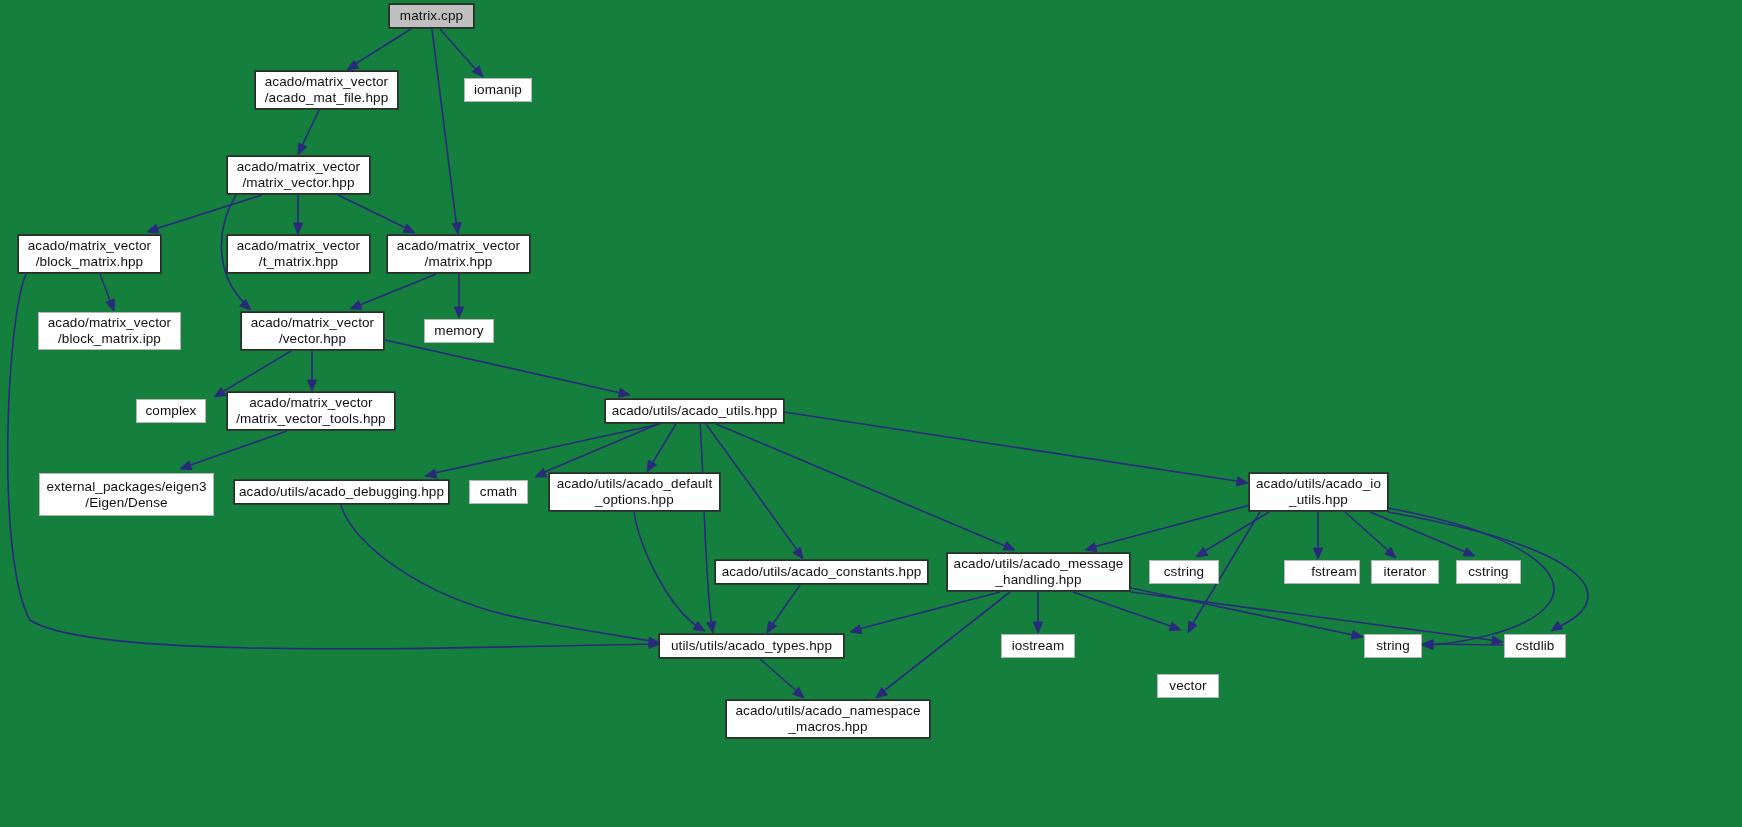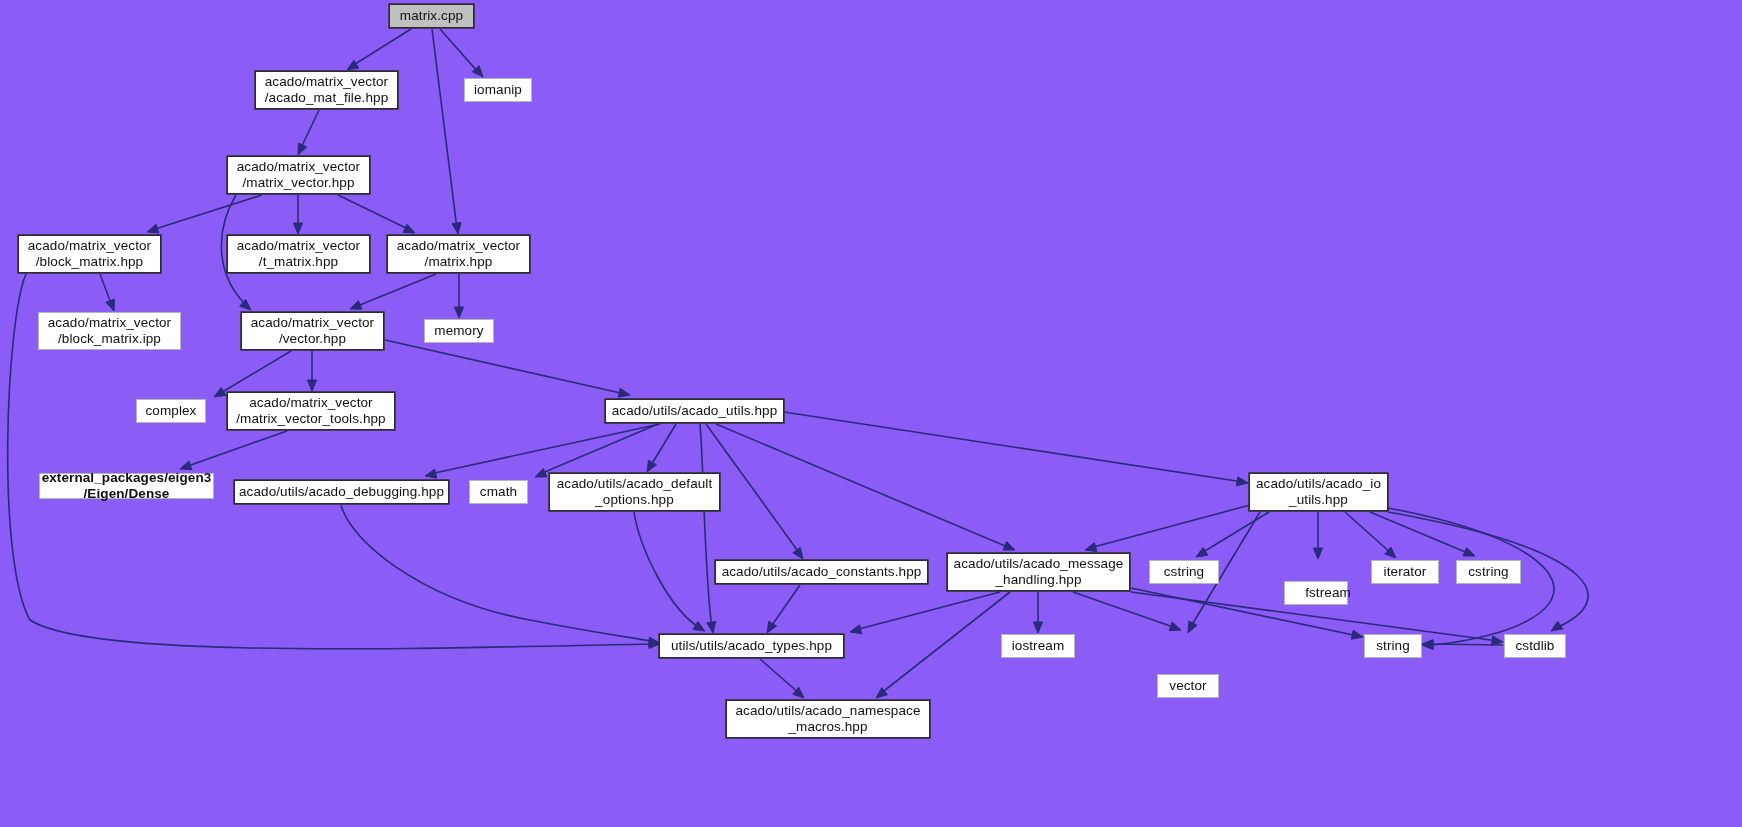--- a/index.html
+++ b/index.html
@@ -4,21 +4,21 @@
 <style>
   html, body {
     margin: 0;
     padding: 0;
     background: #ffffff;
   }
   #graph-root {
     position: relative;
     width: 1742px;
     height: 827px;
-    background: #8b5cf6;
+    background: #15803d;
     font-family: "Liberation Sans", sans-serif;
     overflow: hidden;
   }
   svg#graph-svg {
     position: absolute;
     top: 0;
     left: 0;
     width: 1742px;
     height: 827px;
     display: block;
@@ -256,33 +256,33 @@
 /matrix.hpp</span></div>
       <div class="node-box kind-system" style="left: 38px; top: 312px; width: 143px; height: 38px;"><span class="node-label">acado/matrix_vector
 /block_matrix.ipp</span></div>
       <div class="node-box kind-header" style="left: 241px; top: 312px; width: 143px; height: 38px;"><span class="node-label">acado/matrix_vector
 /vector.hpp</span></div>
       <div class="node-box kind-system" style="left: 424px; top: 319px; width: 70px; height: 24px;"><span class="node-label">memory</span></div>
       <div class="node-box kind-system" style="left: 136px; top: 399px; width: 70px; height: 24px;"><span class="node-label">complex</span></div>
       <div class="node-box kind-header" style="left: 227px; top: 392px; width: 168px; height: 38px;"><span class="node-label">acado/matrix_vector
 /matrix_vector_tools.hpp</span></div>
       <div class="node-box kind-header" style="left: 605px; top: 399px; width: 179px; height: 24px;"><span class="node-label">acado/utils/acado_utils.hpp</span></div>
-      <div class="node-box kind-system" style="left: 39px; top: 473px; width: 175px; height: 26px; font-weight: bold;"><span class="node-label">external_packages/eigen3
+      <div class="node-box kind-system" style="left: 39px; top: 473px; width: 175px; height: 43px;"><span class="node-label">external_packages/eigen3
 /Eigen/Dense</span></div>
       <div class="node-box kind-header" style="left: 234px; top: 480px; width: 215px; height: 24px;"><span class="node-label">acado/utils/acado_debugging.hpp</span></div>
       <div class="node-box kind-system" style="left: 469px; top: 480px; width: 59px; height: 24px;"><span class="node-label">cmath</span></div>
       <div class="node-box kind-header" style="left: 549px; top: 473px; width: 171px; height: 38px;"><span class="node-label">acado/utils/acado_default
 _options.hpp</span></div>
       <div class="node-box kind-header" style="left: 1249px; top: 473px; width: 139px; height: 38px;"><span class="node-label">acado/utils/acado_io
 _utils.hpp</span></div>
       <div class="node-box kind-header" style="left: 715px; top: 560px; width: 213px; height: 24px;"><span class="node-label">acado/utils/acado_constants.hpp</span></div>
       <div class="node-box kind-header" style="left: 947px; top: 553px; width: 183px; height: 38px;"><span class="node-label">acado/utils/acado_message
 _handling.hpp</span></div>
       <div class="node-box kind-system" style="left: 1149px; top: 560px; width: 70px; height: 24px;"><span class="node-label">cstring</span></div>
-      <div class="node-box kind-system" style="left: 1284px; top: 581px; width: 64px; height: 24px; padding-left: 24px;"><span class="node-label">fstream</span></div>
+      <div class="node-box kind-system" style="left: 1284px; top: 560px; width: 76px; height: 24px; padding-left: 24px;"><span class="node-label">fstream</span></div>
       <div class="node-box kind-system" style="left: 1371px; top: 560px; width: 68px; height: 24px;"><span class="node-label">iterator</span></div>
       <div class="node-box kind-system" style="left: 1456px; top: 560px; width: 65px; height: 24px;"><span class="node-label">cstring</span></div>
       <div class="node-box kind-header" style="left: 659px; top: 634px; width: 185px; height: 24px;"><span class="node-label">utils/utils/acado_types.hpp</span></div>
       <div class="node-box kind-system" style="left: 1001px; top: 634px; width: 74px; height: 24px;"><span class="node-label">iostream</span></div>
       <div class="node-box kind-system" style="left: 1157px; top: 634px; width: 62px; height: 24px; margin-top: 40px;"><span class="node-label">vector</span></div>
       <div class="node-box kind-system" style="left: 1364px; top: 634px; width: 58px; height: 24px;"><span class="node-label">string</span></div>
       <div class="node-box kind-system" style="left: 1504px; top: 634px; width: 62px; height: 24px;"><span class="node-label">cstdlib</span></div>
       <div class="node-box kind-header" style="left: 726px; top: 700px; width: 204px; height: 38px;"><span class="node-label">acado/utils/acado_namespace
 _macros.hpp</span></div>
     </div>

